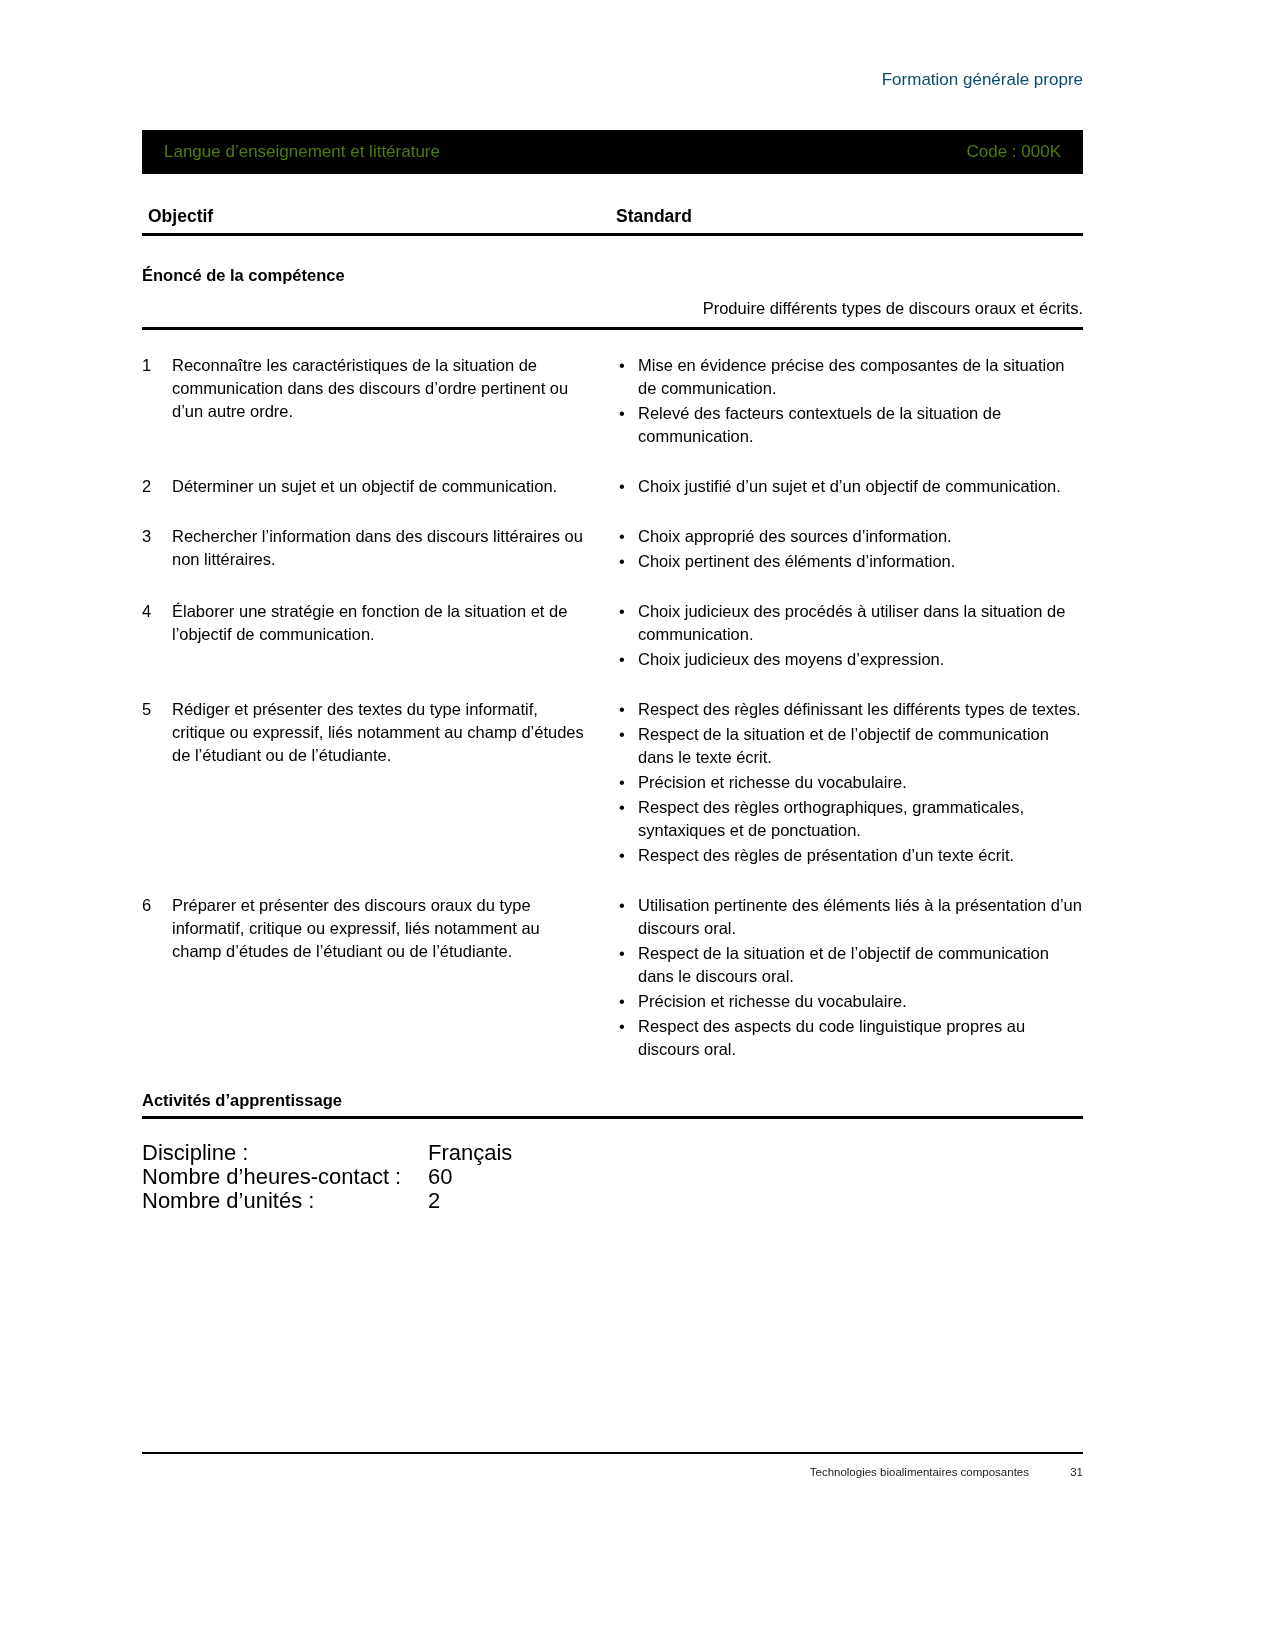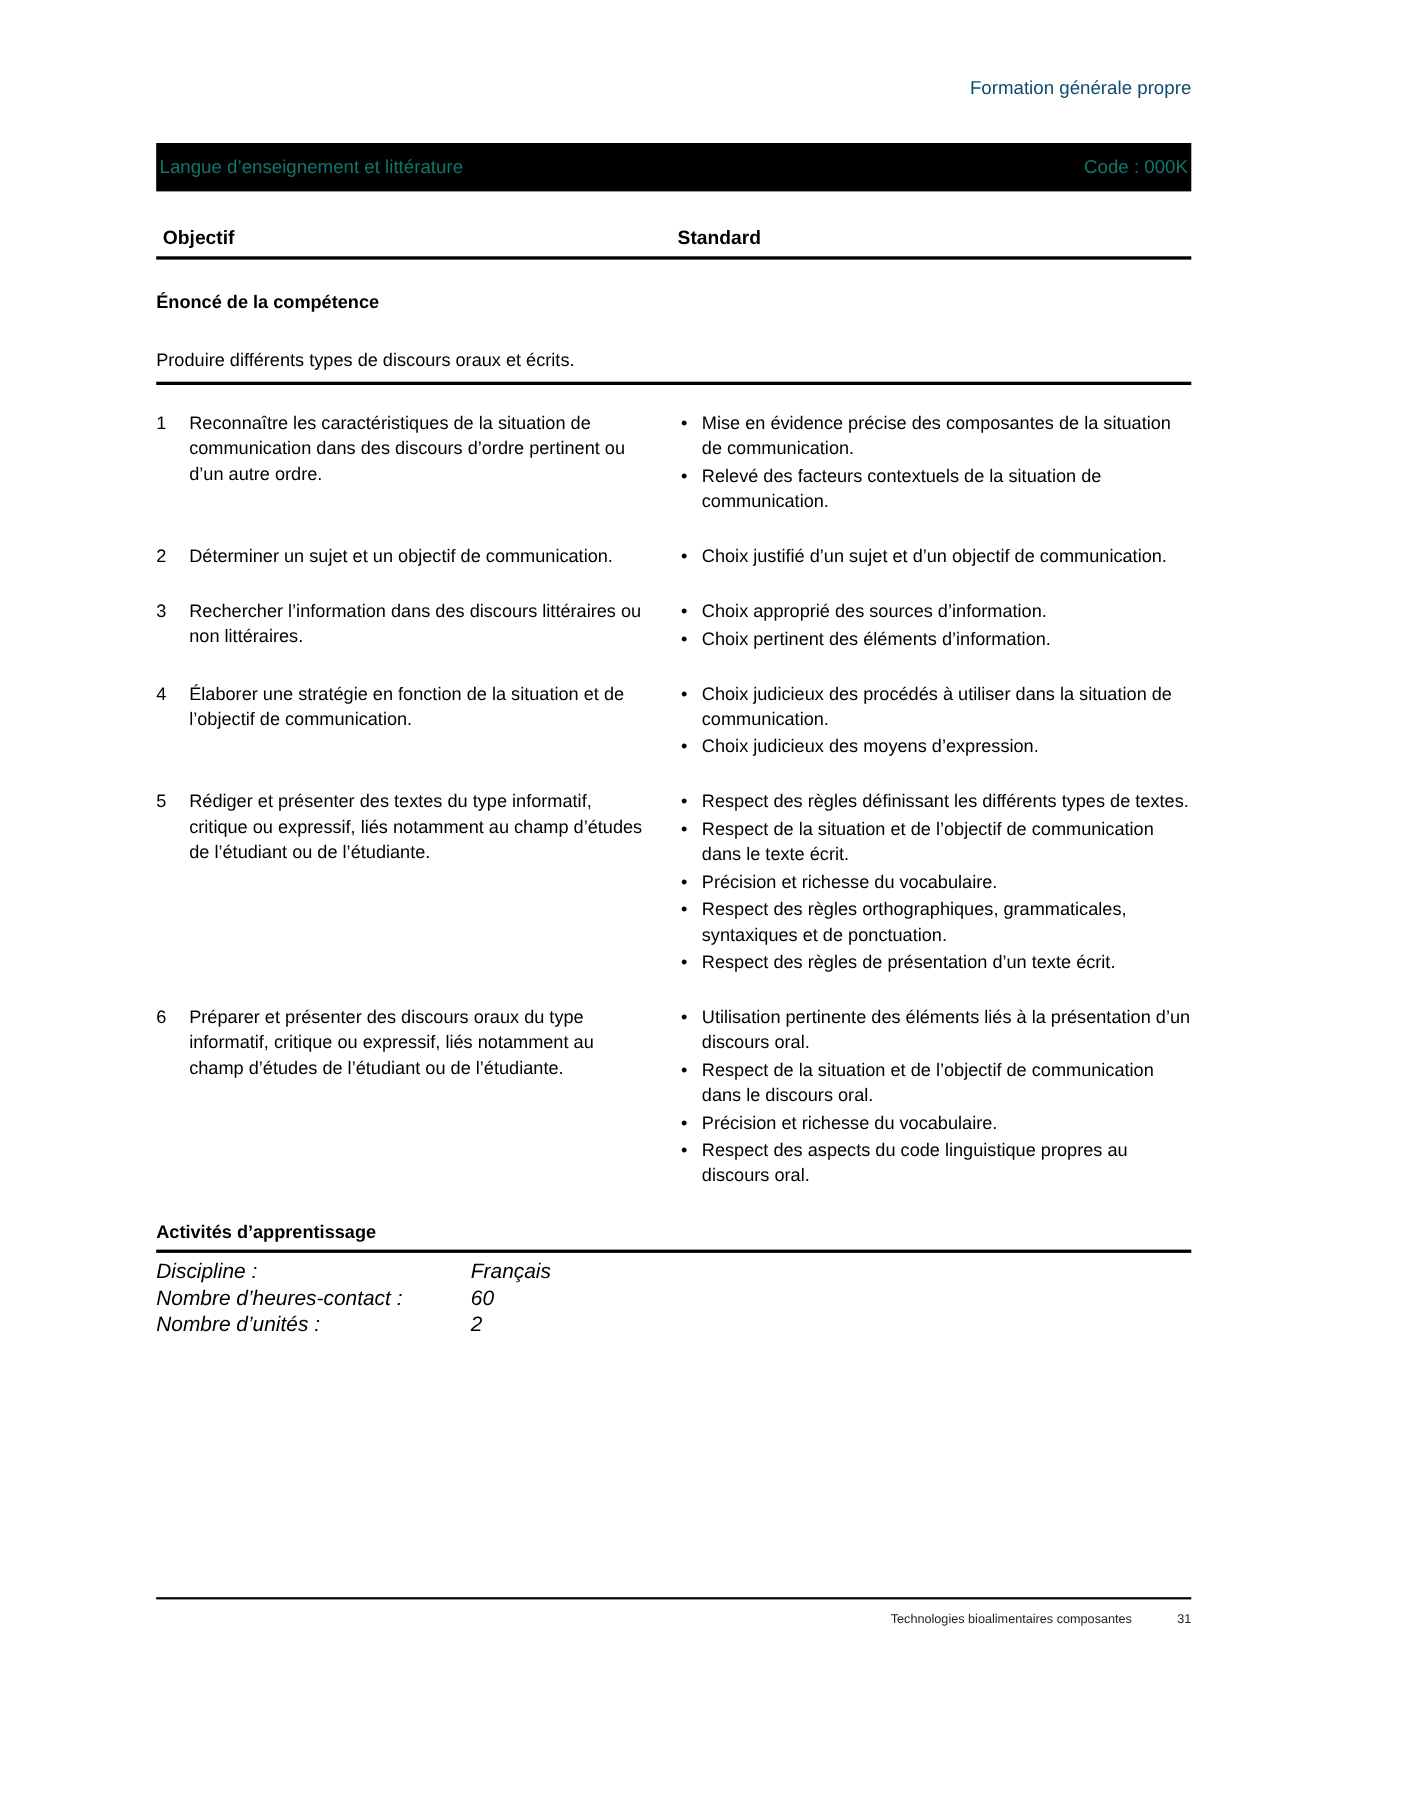--- a/index.html
+++ b/index.html
@@ -16,62 +16,62 @@
   .section-label {
     padding-top: 70px;
     text-align: right;
     color: #0c4a6e;
     font-size: 17px;
   }
 
   .banner {
     margin-top: 40px;
     background: #000;
-    color: #0f766e;
+    color: #4d7c0f;
     height: 44px;
     display: flex;
     align-items: center;
     justify-content: space-between;
-    padding: 0 3px;
+    padding: 0 22px;
     font-size: 17px;
   }
 
   .obj-std {
     margin-top: 32px;
     display: flex;
     font-weight: bold;
     font-size: 17.5px;
     padding-left: 6px;
   }
   .obj-std .left-head { width: 468px; flex-shrink: 0; }
 
   hr.thick { border: 0; border-top: 3px solid #000; margin-top: 6px; }
   hr.thin-rule { border: 0; border-top: 2px solid #000; }
 
   .enonce-head { margin-top: 30px; font-weight: bold; font-size: 16.5px; }
-  .statement { margin-top: 32px; font-size: 16.5px; line-height: 1.45; }
+  .statement { margin-top: 12px; font-size: 16.5px; line-height: 1.45; text-align: right; }
 
   .table-heads { margin-top: 40px; display: flex; font-weight: bold; font-size: 16.5px; }
   .table-heads .left-head { width: 472px; flex-shrink: 0; }
 
   .rows { margin-top: 24px; font-size: 16.5px; line-height: 23px; }
   .trow { display: flex; margin-bottom: 25px; }
   .trow .left { width: 448px; flex-shrink: 0; margin-right: 24px; display: flex; }
   .trow .left .num { width: 30px; flex-shrink: 0; }
   .trow .left .etext { flex: 1; }
   .trow ul.right { flex: 1; list-style: none; }
   .trow ul.right li { position: relative; padding-left: 24px; margin-bottom: 2px; }
   .trow ul.right li::before {
     content: "\2022";
     position: absolute; left: 5px; top: 0;
     font-size: 16.5px;
   }
 
   .activities-head { margin-top: 28px; font-weight: bold; font-size: 16.5px; }
-  .fields { margin-top: 6px; font-size: 19px; line-height: 24px; font-style: italic; }
+  .fields { margin-top: 22px; font-size: 22px; line-height: 24px; }
   .field-row { display: flex; }
   .field-row .flabel { width: 286px; flex-shrink: 0; }
 
   .footer {
     position: absolute;
     top: 1452px; left: 142px; width: 941px;
     text-align: right;
     font-size: 11.5px;
     color: #222;
   }

